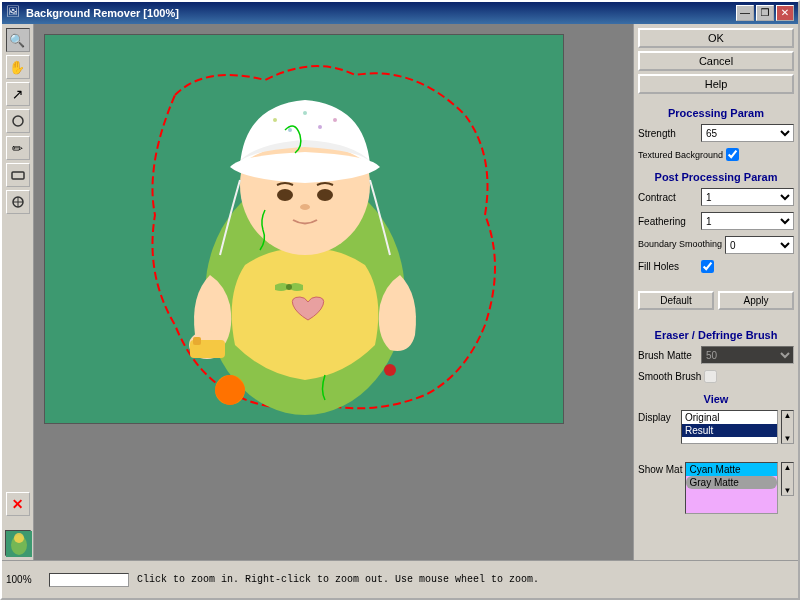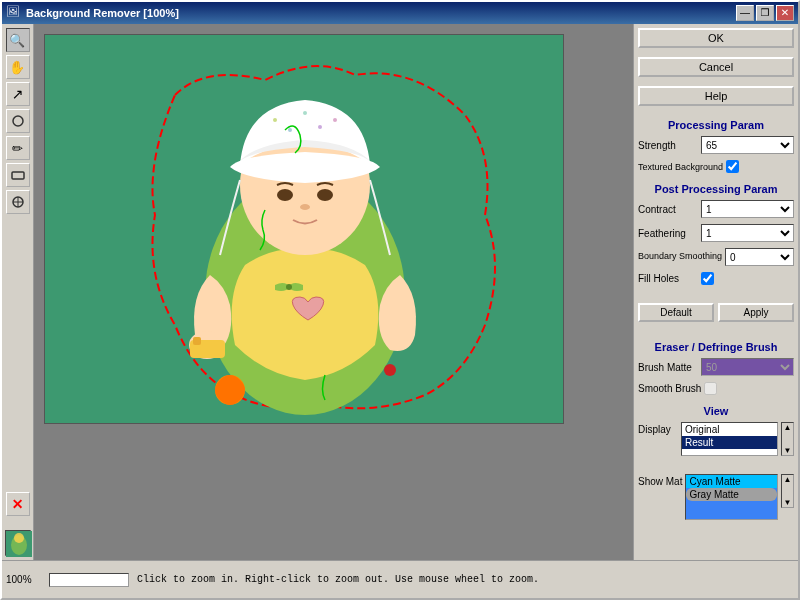--- a/index.html
+++ b/index.html
@@ -72,21 +72,21 @@
     .right-panel {
       width: 165px;
       background: #d4d0c8;
       border-left: 1px solid #999;
       padding: 4px;
       display: flex;
       flex-direction: column;
       gap: 3px;
       overflow-y: auto;
     }
-    .top-buttons { display: flex; flex-direction: column; gap: 9px; margin-bottom: 6px; }
+    .top-buttons { display: flex; flex-direction: column; gap: 3px; margin-bottom: 6px; }
     .win-btn {
       background: #d4d0c8;
       border: 2px outset #ffffff;
       padding: 2px 8px;
       cursor: pointer;
       font-size: 11px;
       text-align: center;
       width: 100%;
     }
 
@@ -129,22 +129,22 @@
       overflow: hidden;
     }
     .list-item { padding: 1px 3px; cursor: pointer; }
     .list-item.selected { background: #0a246a; color: white; }
 
     .show-mat-row { display: flex; align-items: flex-start; gap: 3px; }
     .mat-listbox {
       flex: 1;
       font-size: 10px;
       border: 1px inset #999;
-      height: 46px;
-      background: #3b82f6;
+      height: 52px;
+      background: #f0abfc;
       overflow: hidden;
       position: relative;
     }
     .mat-item { padding: 1px 3px; cursor: pointer; }
     .mat-item.cyan { background: #00bfff; color: black; }
     .mat-item.gray { background: #a0a0a0; color: black; border-radius: 6px; }
 
     
     .bottom-bar {
       height: 38px;
@@ -335,21 +335,21 @@
 
       <div class="default-apply">
         <button class="apply-btn">Default</button>
         <button class="apply-btn">Apply</button>
       </div>
 
       <div class="section-header">Eraser / Defringe  Brush</div>
 
       <div class="param-row">
         <span class="param-label">Brush Matte</span>
-        <select class="param-select" disabled="" style="background:#4c1d95; color:#888;">
+        <select class="param-select" disabled="" style="background:#000000; color:#888;">
           <option>50</option>
         </select>
       </div>
 
       <div class="param-row">
         <span class="param-label">Smooth Brush</span>
         <input type="checkbox" class="param-checkbox" disabled="" style="">
       </div>
 
       <div class="section-header">View</div>

